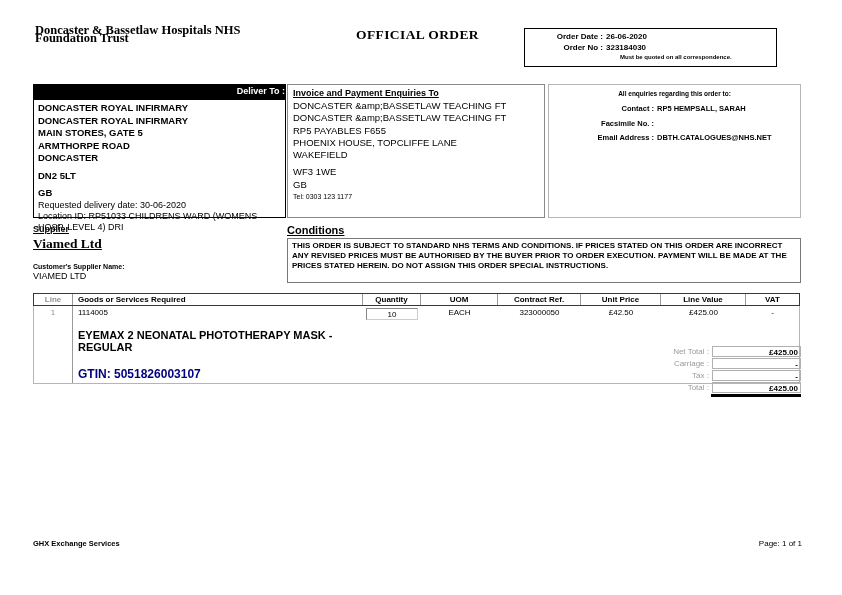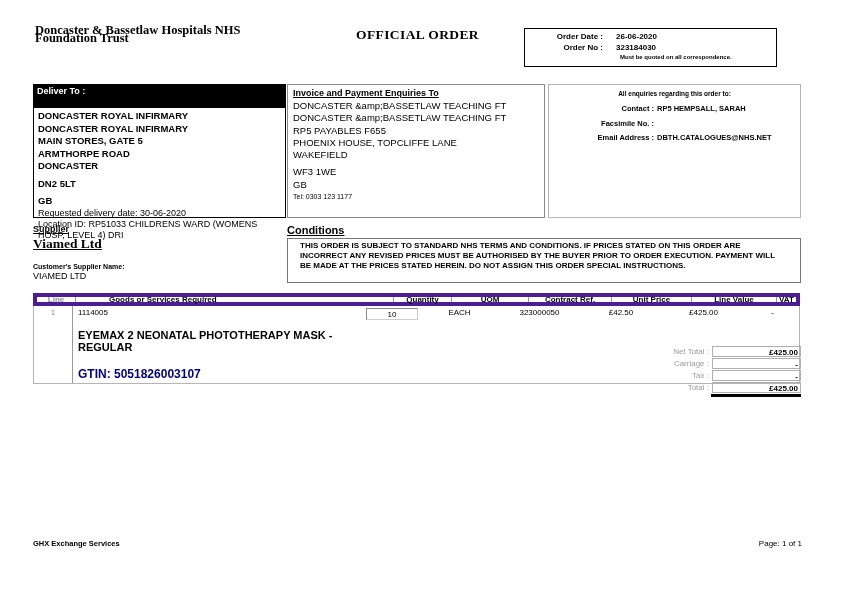--- a/index.html
+++ b/index.html
@@ -9,28 +9,28 @@
 
   
   .trust-name { position:absolute; left:35px; top:26px; width:280px;
     font-family:"Liberation Serif", serif; font-weight:bold; font-size:12.5px; line-height:8px; }
   .doc-title { position:absolute; left:356px; top:27px;
     font-family:"Liberation Serif", serif; font-weight:bold; font-size:13.5px; letter-spacing:.4px; }
   .order-box { position:absolute; left:524px; top:28px; width:253px; height:39px;
     border:1px solid #000; padding-top:2px; }
   .order-row { display:flex; font-size:8px; font-weight:bold; line-height:11px; }
   .order-row .ol { width:78px; text-align:right; }
-  .order-row .ov { margin-left:13px; }
+  .order-row .ov { margin-left:3px; }
   .quote-note { font-size:6px; font-weight:bold; margin-left:95px; margin-top:1px; }
 
   
   .panel { position:absolute; top:84px; height:134px; background:#fff; }
   .panel-deliver { left:33px; width:253px; border:1px solid #000; }
-  .bar { background:#000; color:#fff; font-size:9px; font-weight:bold; height:23px;
-    line-height:12px; padding-left:3px; }
+  .bar { background:#000; color:#fff; font-size:9px; font-weight:bold; height:15px;
+    line-height:12px; padding-left:3px;text-align:right; }
   .pd-body { padding:2px 4px; }
   .addr-b { font-size:9.5px; font-weight:bold; line-height:12.5px; }
   .addr-n { font-size:9px; line-height:11px; }
   .gap { margin-top:5px; }
 
   .panel-invoice { left:287px; width:258px; border:1px solid #8a8a8a; padding:3px 5px; }
   .inv-head { font-size:9px; font-weight:bold; text-decoration:underline; margin-bottom:2px; }
   .inv-line { font-size:9.5px; line-height:12.3px; }
   .tel { font-size:7px; margin-top:2px; }
 
@@ -43,34 +43,34 @@
   
   .supplier { position:absolute; left:33px; top:224px; width:250px; }
   .sup-head { font-size:9px; font-weight:bold; text-decoration:underline; }
   .sup-name { font-family:"Liberation Serif", serif; font-size:13.5px; font-weight:bold;
     text-decoration:underline; margin-top:2px; }
   .cust-label { font-size:7px; font-weight:bold; margin-top:11px; }
   .cust-name { font-size:9px; margin-top:1px; }
 
   .conditions { position:absolute; left:287px; top:224px; width:514px; }
   .cond-head { font-size:11px; font-weight:bold; text-decoration:underline; }
-  .cond-box { border:1px solid #777; margin-top:2px; padding:2px 12px 6px;
+  .cond-box { border:1px solid #777; margin-top:2px; padding:2px 4px 6px;
     font-size:8px; font-weight:bold; line-height:10px; min-height:45px; }
 
   
   .otable { position:absolute; left:33px; top:293px; width:767px; }
-  .thead { display:flex; height:13px; border:4px solid #4c1d95; font-size:8px; font-weight:bold; }
+  .thead { display:flex; height:13px; border:1px solid #4c1d95; font-size:8px; font-weight:bold; }
   .thead .c { border-right:1px solid #999; display:flex; align-items:center;
     justify-content:center; height:100%; }
   .thead .c:last-child { border-right:none; }
   .c.w-line { flex:0 0 39px; } .c.w-goods { flex:0 0 290px; }
   .c.w-qty { flex:0 0 58px; } .c.w-uom { flex:0 0 77px; }
   .c.w-con { flex:0 0 83px; } .c.w-unit { flex:0 0 80px; }
   .c.w-val { flex:0 0 85px; } .c.w-vat { flex:1; }
-  .thead .w-goods { justify-content:flex-start; padding-left:5px;margin-left:28px; }
+  .thead .w-goods { justify-content:flex-start; padding-left:5px; }
   .gray { color:#919191; }
   .trow { display:flex; min-height:42px; border:1px solid #b5b5b5; border-top:none; font-size:8px; }
   .trow .c { padding-top:2px; text-align:center; }
   .trow .w-line { border-right:1px solid #999; }
   .trow .w-goods { text-align:left; padding:2px 5px; }
   .item-code { font-size:8px; margin-bottom:12px; }
   .item-desc { font-size:11px; font-weight:bold; margin-bottom:14px; }
   .item-gtin { font-size:12px; font-weight:bold; color:#000080; }
   .qtybox { display:block; width:52px; margin:0 auto; border:1px solid #888;
     border-right-color:#ccc; border-bottom-color:#ccc; height:12px; line-height:11px; text-align:center; }

